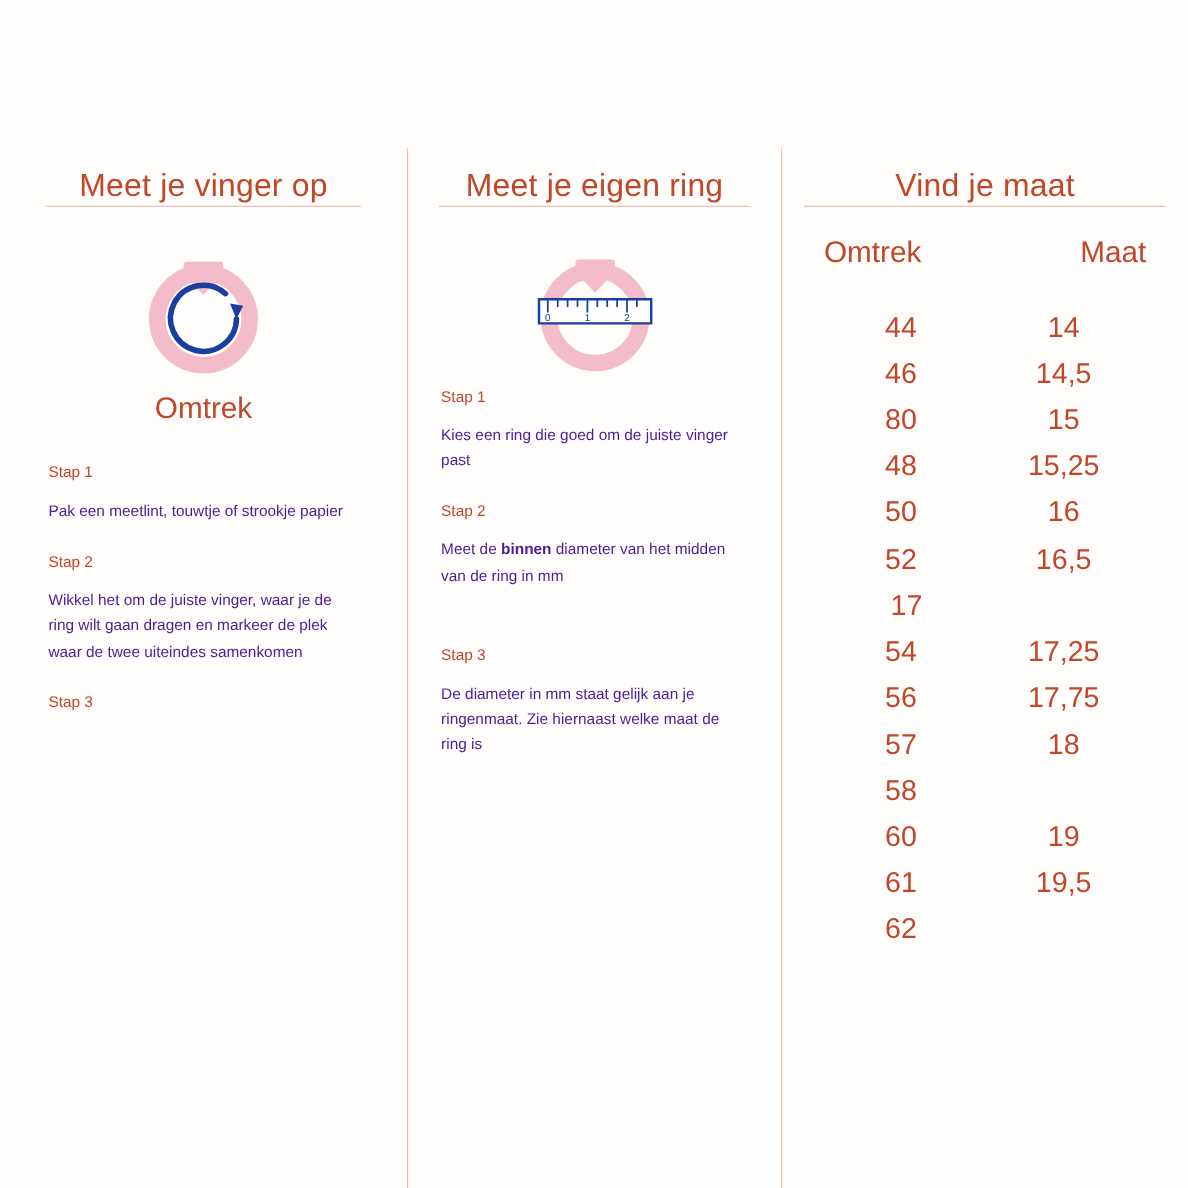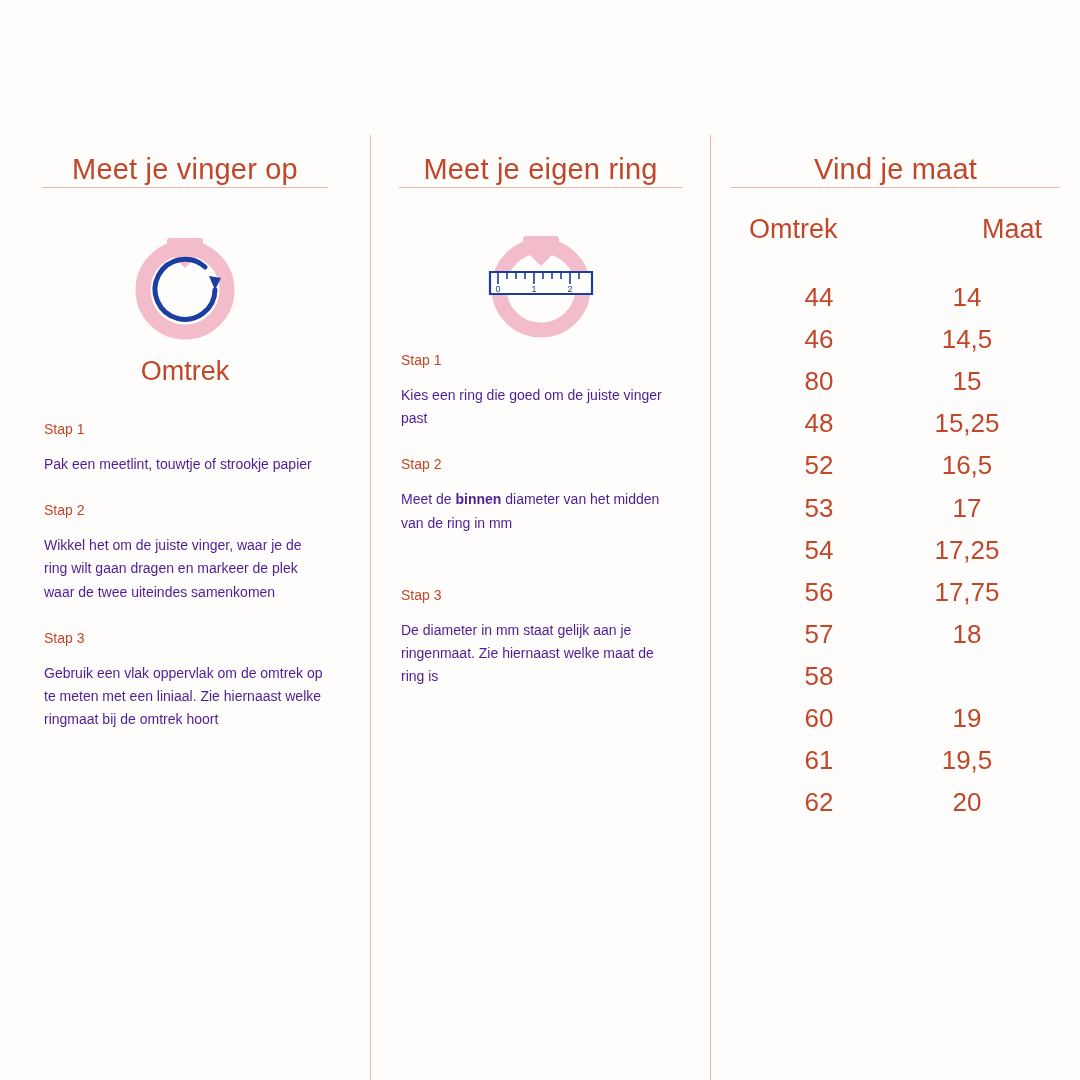--- a/index.html
+++ b/index.html
@@ -148,21 +148,20 @@
       <div class="icon-label">Omtrek</div>
 
       <div class="steps">
         <div class="step-title">Stap 1</div>
         <div class="step-body">Pak een meetlint, touwtje of strookje papier</div>
 
         <div class="step-title">Stap 2</div>
         <div class="step-body">Wikkel het om de juiste vinger, waar je de ring wilt gaan dragen en markeer de plek waar de twee uiteindes samenkomen</div>
 
         <div class="step-title">Stap 3</div>
-        <div class="step-body">Gebruik een vlak oppervlak om de omtrek op te meten met een liniaal. Zie hiernaast welke ringmaat bij de omtrek hoort</div>
       </div>
     </div>
 
     <div class="col col-2">
       <div class="col-head">Meet je eigen ring</div>
 
       <div class="icon-wrap">
         <svg width="150" height="135" viewBox="0 0 150 135">
 
           <circle cx="75" cy="78" r="42" fill="none" stroke="#f2bccb" stroke-width="15"></circle>
@@ -221,25 +220,28 @@
           </div>
         <div class="size-row">
             <span class="c1">80</span>
             <span class="c2">15</span>
           </div>
         <div class="size-row">
             <span class="c1">48</span>
             <span class="c2">15,25</span>
           </div>
         <div class="size-row">
+            <span class="c1">50</span>
+            <span class="c2">16</span>
+          </div>
+        <div class="size-row">
             <span class="c1">52</span>
             <span class="c2">16,5</span>
           </div>
         <div class="size-row">
-            <span class="c1">53</span>
             <span class="c2">17</span>
           </div>
         <div class="size-row">
             <span class="c1">54</span>
             <span class="c2">17,25</span>
           </div>
         <div class="size-row">
             <span class="c1">56</span>
             <span class="c2">17,75</span>
           </div>
@@ -253,19 +255,18 @@
         <div class="size-row">
             <span class="c1">60</span>
             <span class="c2">19</span>
           </div>
         <div class="size-row">
             <span class="c1">61</span>
             <span class="c2">19,5</span>
           </div>
         <div class="size-row">
             <span class="c1">62</span>
-            <span class="c2">20</span>
           </div>
       </div>
     </div>
 
   </div>
 </div>
 
 </body></html>

